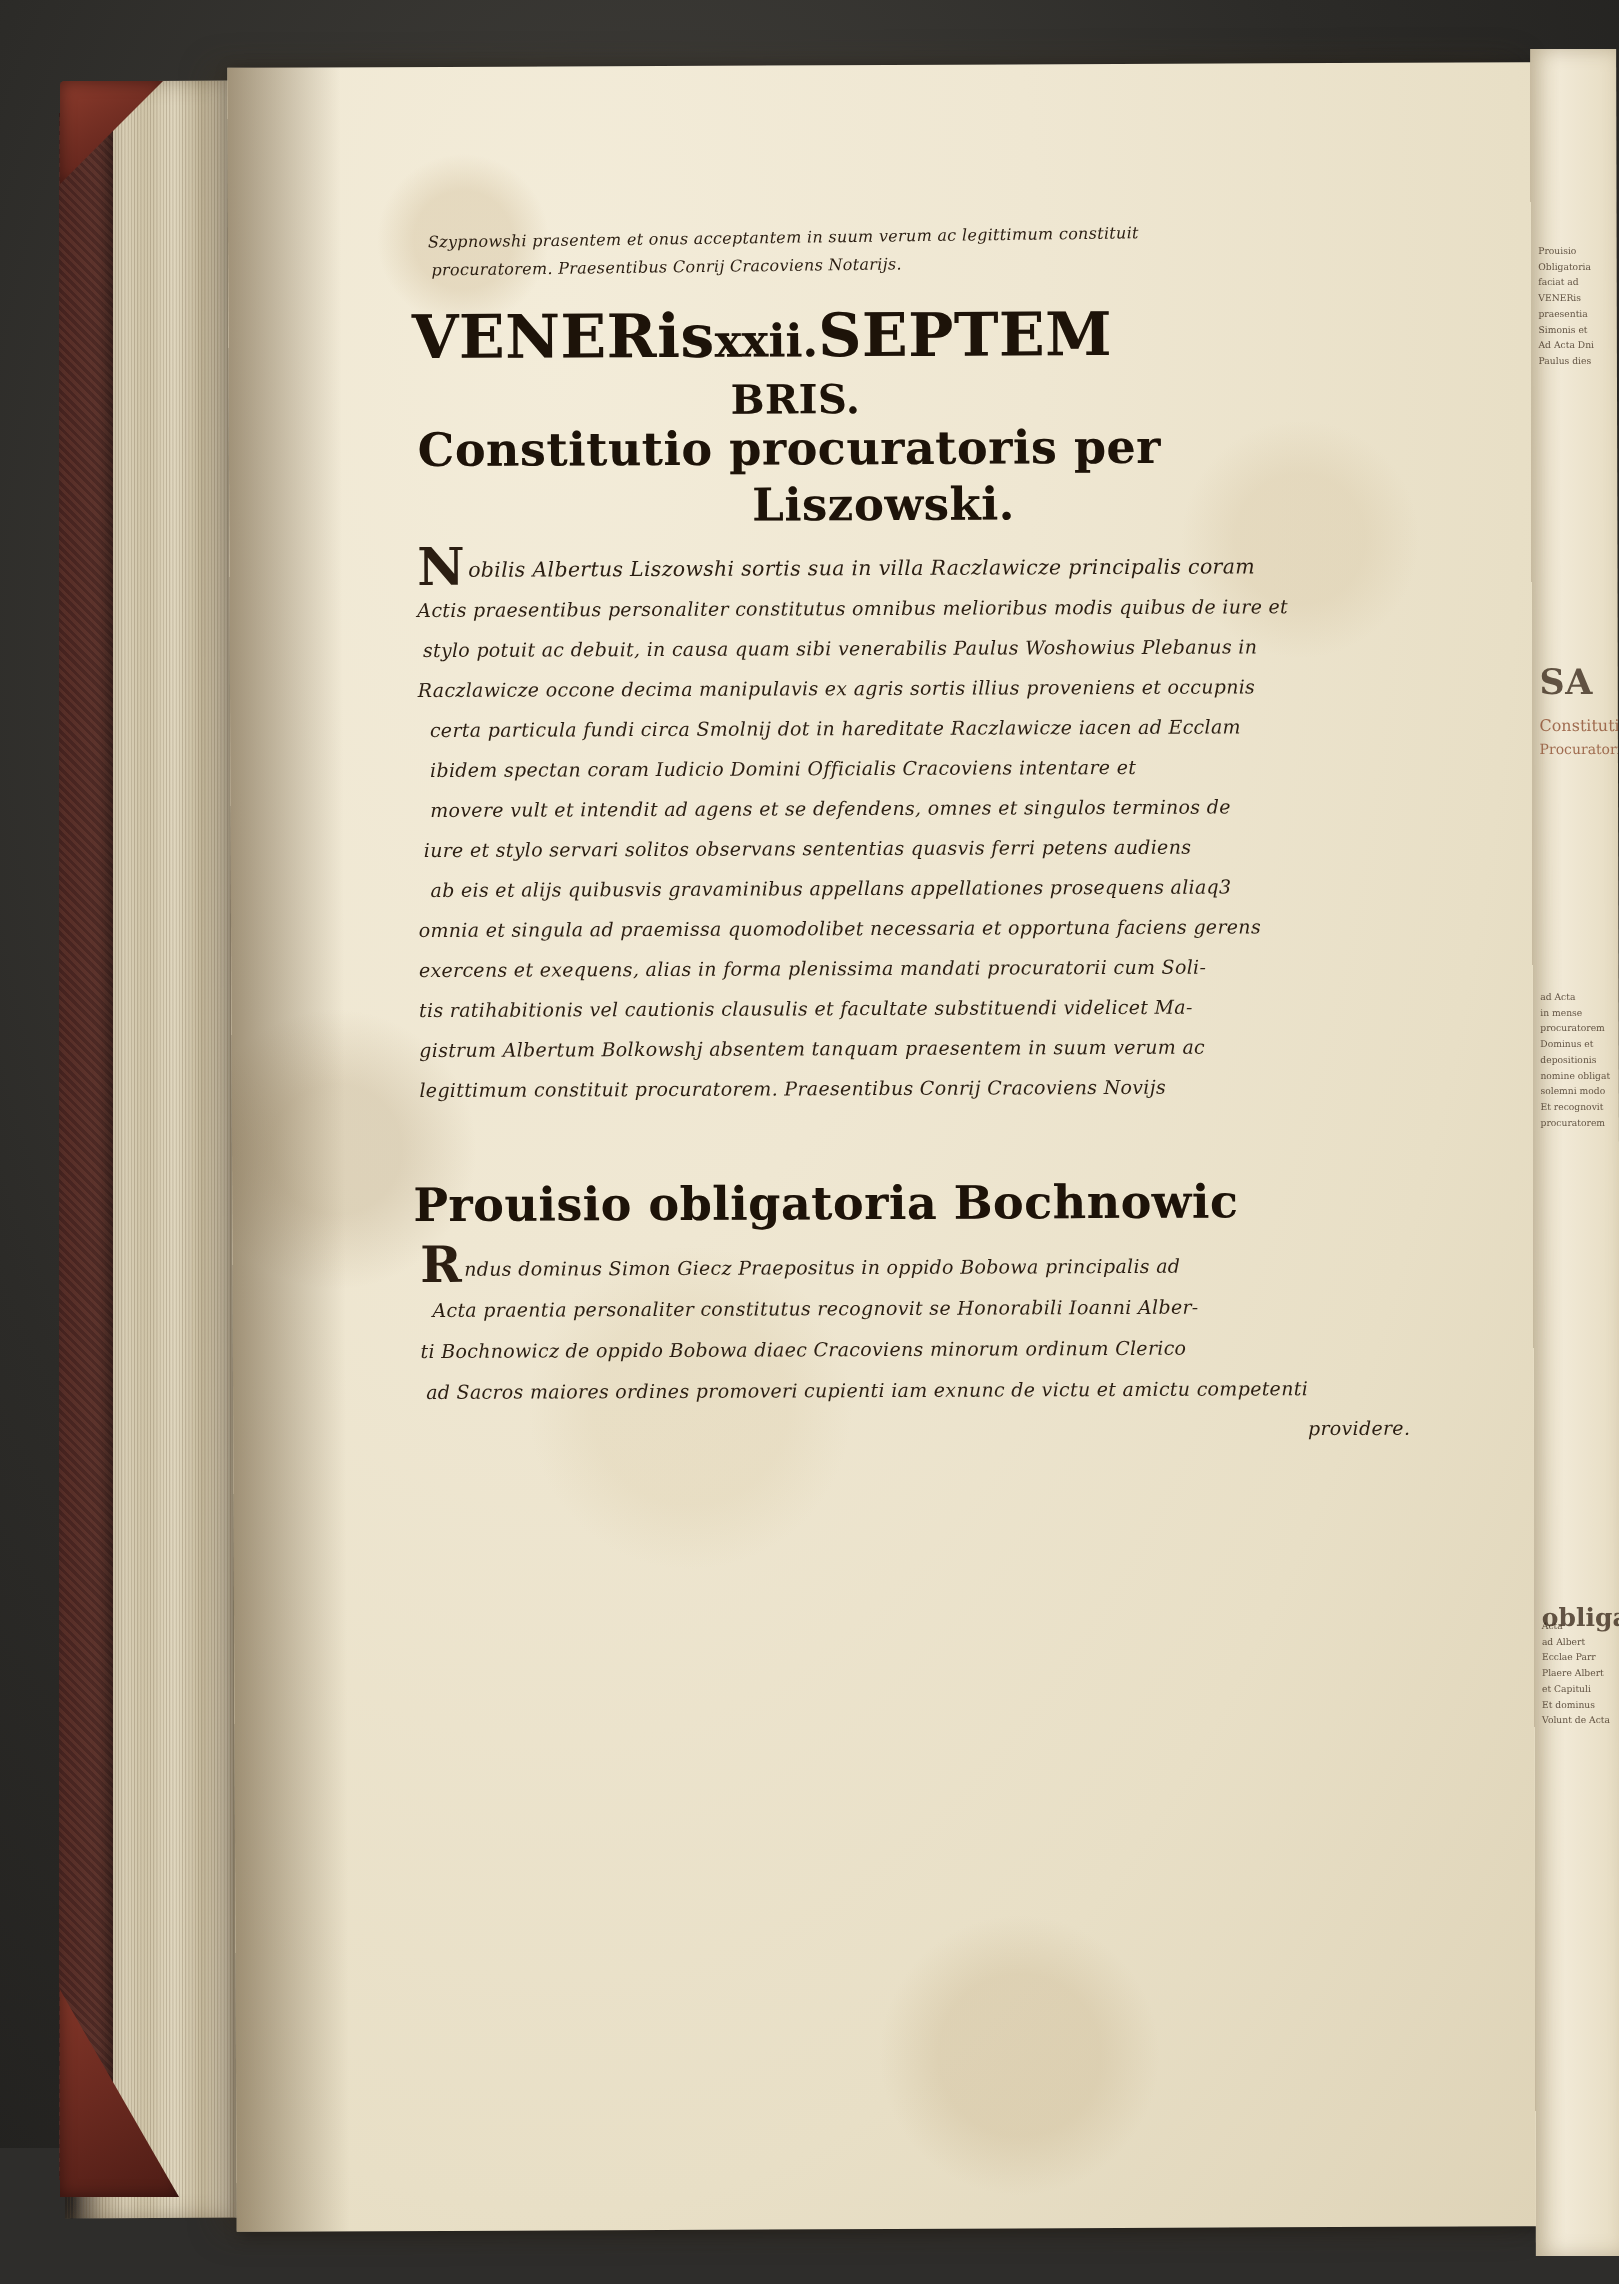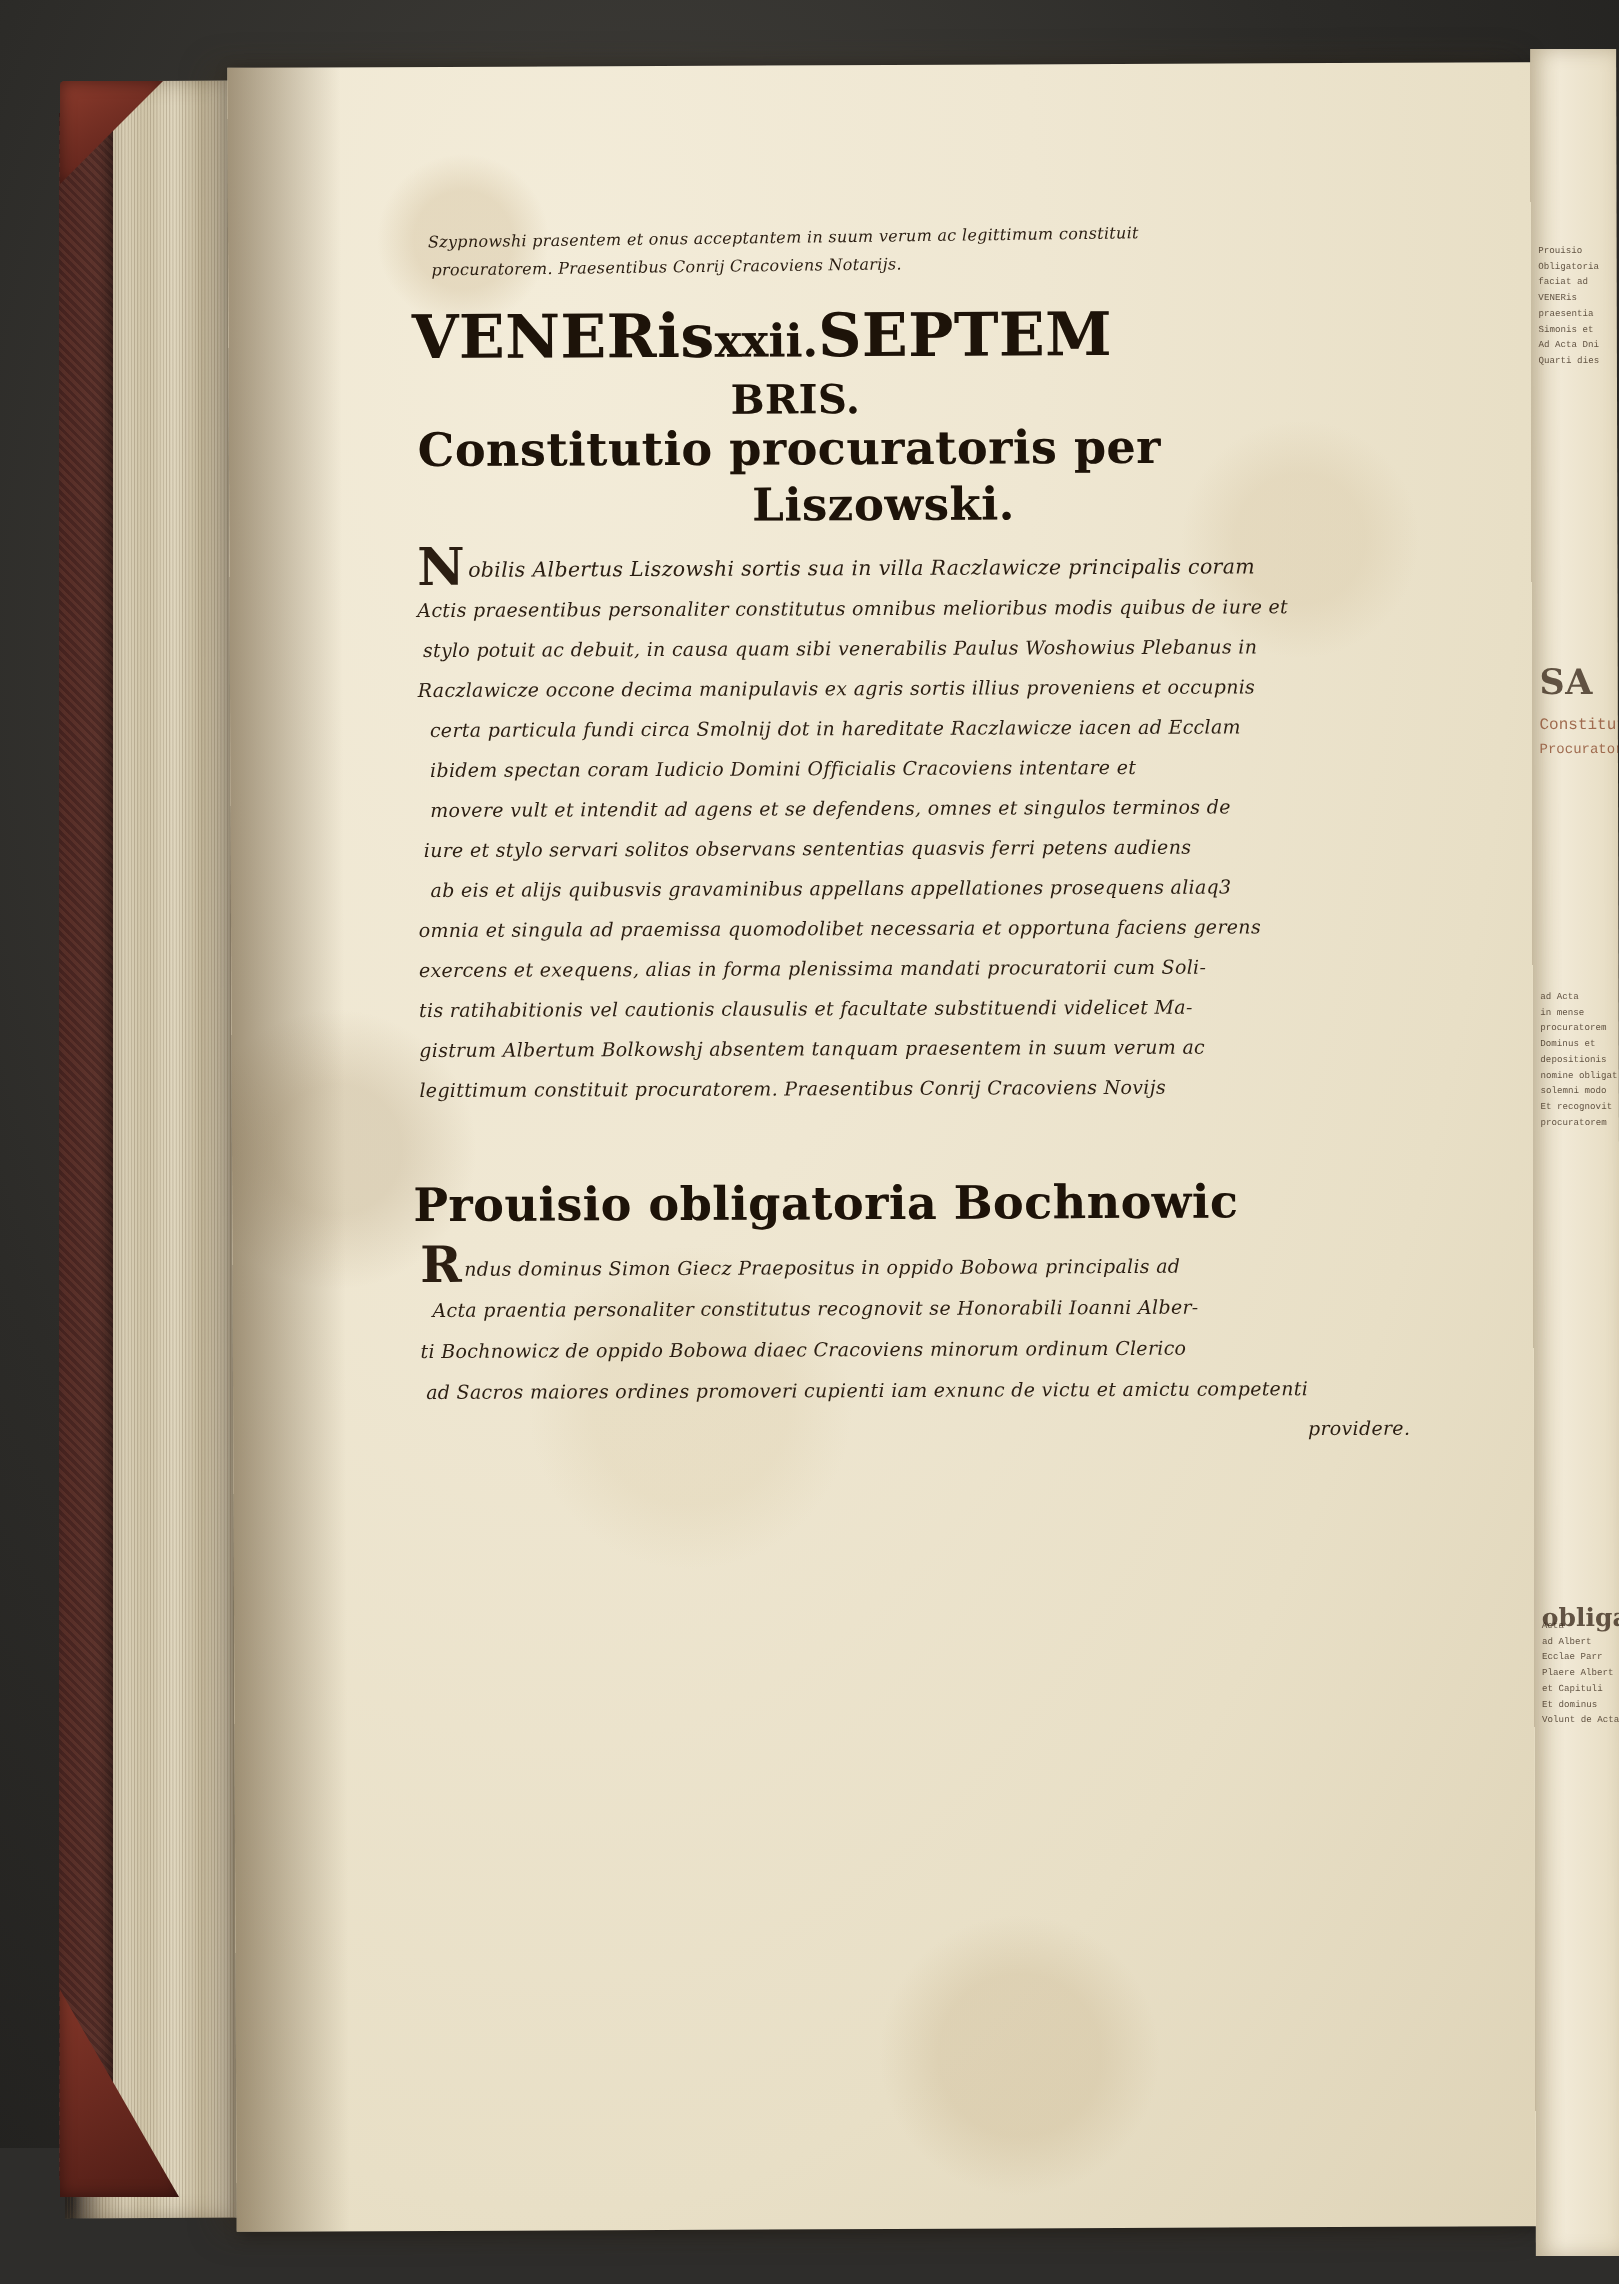--- a/index.html
+++ b/index.html
@@ -263,21 +263,21 @@
   #body2 .tail {
     display: block;
     text-align: right;
     font-size: 19px;
     line-height: 38px;
     padding-right: 59px;
   }
 
   
   .nl-big { font-size: 35px; font-weight: bold; letter-spacing: 0.5px; }
-  .nl-small { font-size: 9.2px; line-height: 15.7px; display: block; white-space: nowrap; font-family: Liberation Mono, monospace; }
+  .nl-small { font-size: 9.2px; line-height: 15.7px; display: block; white-space: nowrap; }
   .nl-red { color: #8a4a2c; }
 </style>
 </head>
 <body>
 
 <div id="scan">
   <div id="matte"></div>
 
   <div id="book-edge">
     <div class="striations"></div>
@@ -337,21 +337,21 @@
 
   <div id="next-leaf">
     <div class="nl-ink" style="top: 194px;">
       <span class="nl-small">Prouisio</span>
       <span class="nl-small">Obligatoria</span>
       <span class="nl-small">faciat ad</span>
       <span class="nl-small">VENERis</span>
       <span class="nl-small">praesentia</span>
       <span class="nl-small">Simonis et</span>
       <span class="nl-small">Ad Acta Dni</span>
-      <span class="nl-small">Quarti dies</span>
+      <span class="nl-small">Paulus dies</span>
     </div>
     <div class="nl-ink nl-big nl-red" style="top: 604px; margin-top: 8px;">SA</div>
     <div class="nl-ink" style="top: 664px;">
       <span class="nl-small nl-red" style="font-size:16px; line-height:25px;">Constitutio</span>
       <span class="nl-small nl-red" style="font-size:14px; line-height:23px;">Procuratoris</span>
     </div>
     <div class="nl-ink" style="top: 940px;">
       <span class="nl-small">ad Acta</span>
       <span class="nl-small">in mense</span>
       <span class="nl-small">procuratorem</span>

